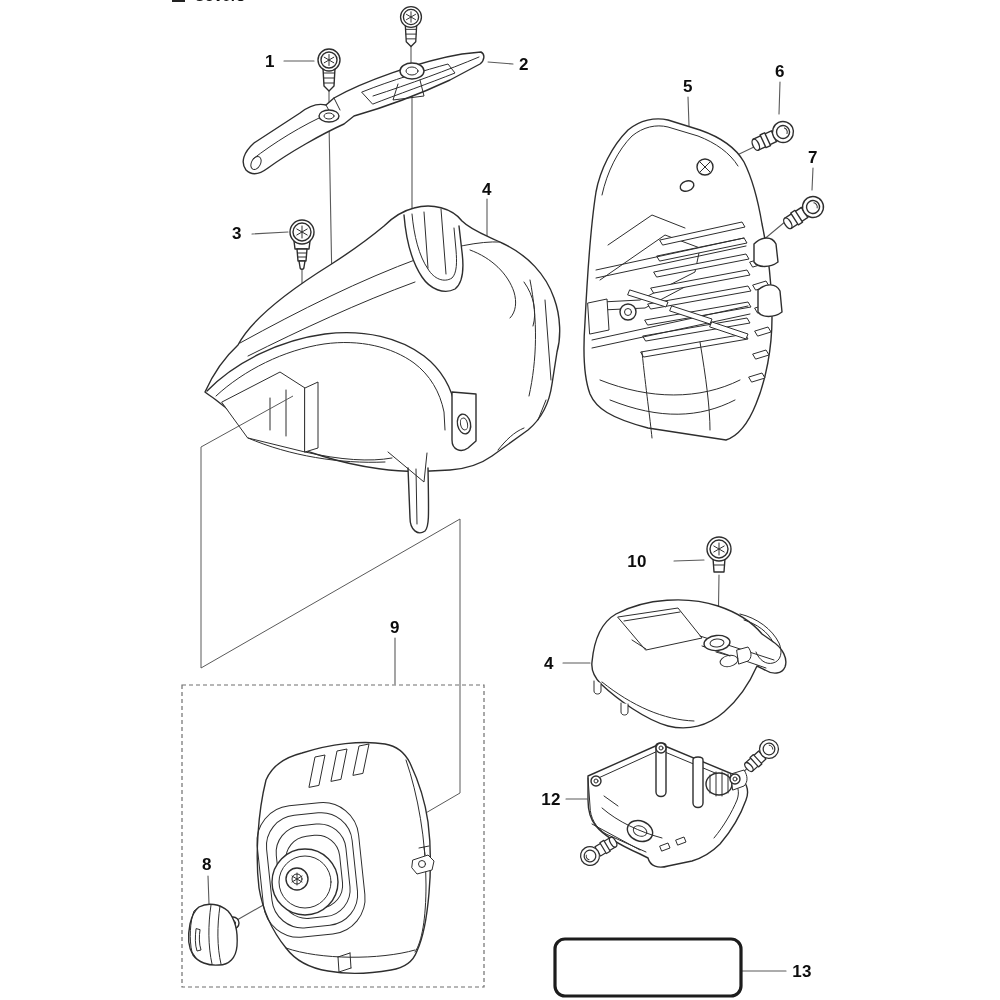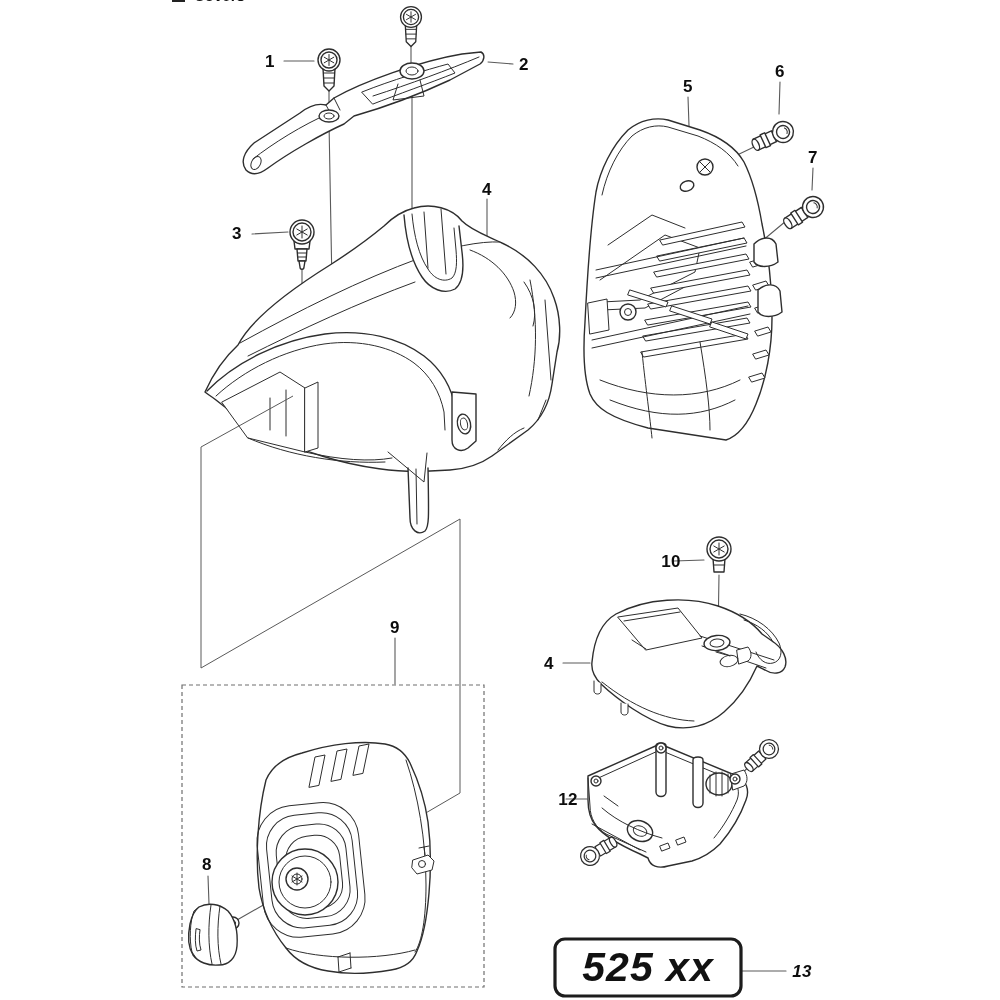--- a/index.html
+++ b/index.html
@@ -311,20 +311,19 @@
 
   <div class="callout" style="left:270px;top:61px;">1</div>
   <div class="callout" style="left:524px;top:64px;">2</div>
   <div class="callout" style="left:237px;top:233px;">3</div>
   <div class="callout" style="left:487px;top:189px;">4</div>
   <div class="callout" style="left:688px;top:86px;">5</div>
   <div class="callout" style="left:780px;top:71px;">6</div>
   <div class="callout" style="left:813px;top:157px;">7</div>
   <div class="callout" style="left:207px;top:864px;">8</div>
   <div class="callout" style="left:395px;top:627px;">9</div>
-  <div class="callout" style="left:671px;top:561px;">10</div>
+  <div class="callout" style="left:637px;top:561px;">10</div>
   <div class="callout" style="left:549px;top:663px;">4</div>
-  <div class="callout" style="left:551px;top:799px;margin-left:17px;">12</div>
-  <div class="callout" style="left:802px;top:971px;font-style:italic;">13</div>
-
-  <div class="plate-text">525 xx</div>
+  <div class="callout" style="left:551px;top:799px;">12</div>
+  <div class="callout" style="left:802px;top:971px;">13</div>
+
 
 </div>
 
 </body></html>

